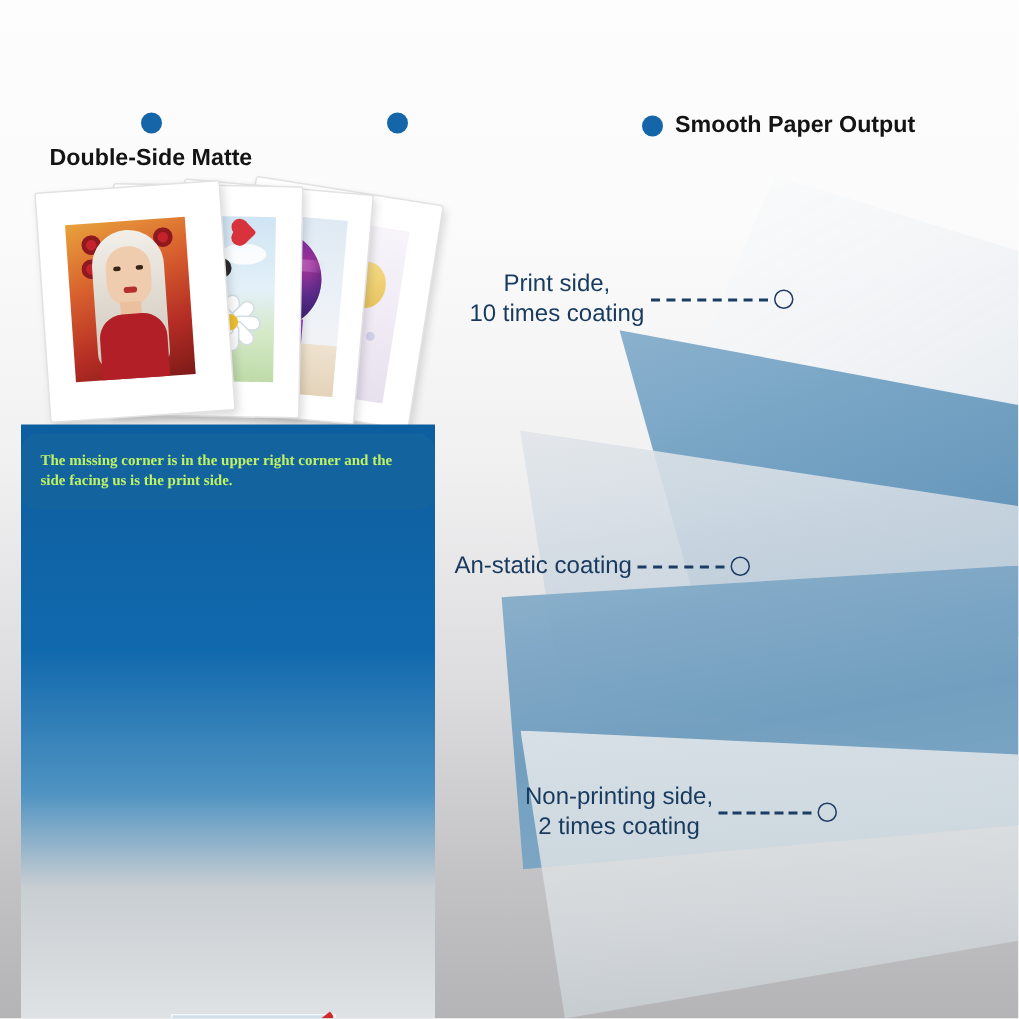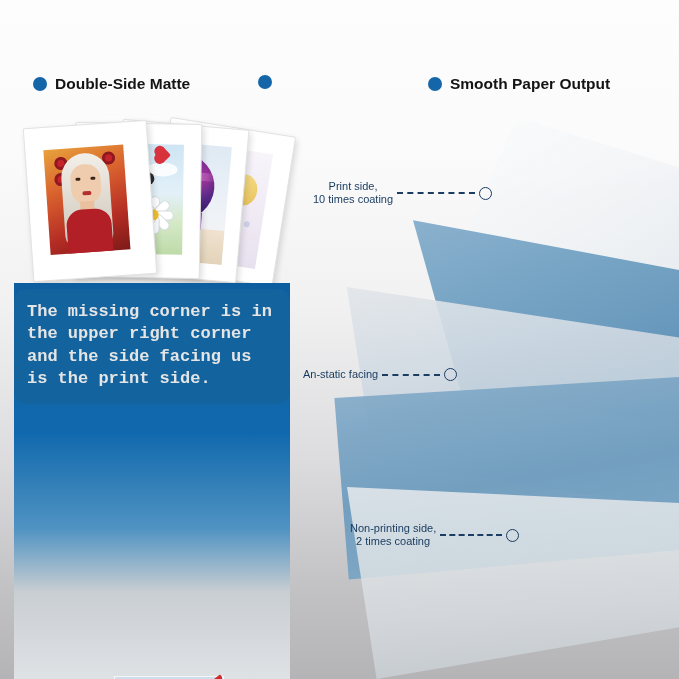--- a/index.html
+++ b/index.html
@@ -18,21 +18,21 @@
     font-family:"Liberation Sans Narrow","Liberation Sans",sans-serif;transform:scaleX(.94);
     white-space:nowrap;}
 
   
   .features{position:absolute;left:0;top:57px;width:679px;height:60px;
     background:linear-gradient(180deg,#fcfcfc 0%,#fbfbfb 100%);}
   .feature{position:absolute;display:flex;align-items:center;gap:8px;top:18px;}
   .feature .dot{width:14px;height:14px;border-radius:50%;background:#1566a8;flex:none;}
   .feature .flabel{font-size:15.5px;font-weight:bold;color:#141414;white-space:nowrap;
     font-family:"Liberation Sans Narrow","Liberation Sans",sans-serif;}
-  .f0{left:33px;} .f1{left:258px;} .f2{left:428px;}
+  .f0{left:33px;flex-direction:column;} .f1{left:258px;} .f2{left:428px;}
 
   
   .sheets{position:absolute;left:8px;top:120px;width:300px;height:160px;}
   .sheet{position:absolute;background:#ffffff;border:1px solid #e2e2e2;
     box-shadow:2px 3px 6px rgba(0,0,0,.14);border-radius:2px;overflow:hidden;}
   .sheet .art{position:absolute;overflow:hidden;}
   .s4{left:150px;top:6px;width:125px;height:150px;transform:rotate(9deg);}
   .s3{left:108px;top:4px;width:125px;height:152px;transform:rotate(5deg);}
   .s2{left:66px;top:3px;width:125px;height:153px;transform:rotate(1deg);}
   .s1{left:20px;top:4px;width:122px;height:152px;transform:rotate(-4deg);}
@@ -112,22 +112,22 @@
   .balloon{position:absolute;left:56px;top:24px;width:26px;height:31px;border-radius:50%;
     background:linear-gradient(160deg,#f6dd8c,#e8c35c);}
   .bstring{position:absolute;left:66px;top:54px;width:1.5px;height:26px;background:#c8aa58;transform:rotate(8deg);}
   .confetti{position:absolute;border-radius:50%;background:#cfcfe8;}
 
   
   .photo-panel{position:absolute;left:14px;top:283px;width:276px;height:396px;overflow:hidden;
     background:linear-gradient(180deg,#0d5e9f 0%,#1169ad 38%,#4f93c2 62%,#c9ced2 78%,#dfe2e5 100%);}
   .instr-box{position:absolute;left:0px;top:6px;width:276px;border-radius:12px;background:#13639f;
     padding:12px 13px 13px 13px;box-sizing:border-box;}
-  .instr-text{color:#e5e5e5;font-size:17px;line-height:1.32;font-weight:bold;
-    font-family:Liberation Mono, monospace;}
+  .instr-text{color:#bef264;font-size:10px;line-height:1.32;font-weight:bold;
+    font-family:Liberation Serif, serif;}
 
   
   .tray-sheet{position:absolute;left:100px;top:393px;width:108px;height:62px;
     background:linear-gradient(180deg,rgba(205,222,236,.92),rgba(176,199,219,.92));
     border:1px solid rgba(255,255,255,.85);}
   .corner-cut{position:absolute;left:184px;top:390px;width:24px;height:18px;overflow:hidden;}
   .corner-cut i{position:absolute;left:-3px;top:10px;width:30px;height:6px;background:#cf2b2b;
     transform:rotate(-38deg);display:block;}
 
   
@@ -146,21 +146,21 @@
   .film-d{left:20px;top:320px;width:360px;height:210px;
     background:linear-gradient(170deg,rgba(137,175,203,.95) 0%,rgba(110,156,190,.95) 50%,rgba(126,170,200,.9) 100%);
     clip-path:polygon(4% 10%,100% 0,100% 82%,8% 96%);
     border-bottom:1px solid rgba(255,255,255,.85);}
   .film-e{left:10px;top:430px;width:370px;height:200px;
     background:linear-gradient(175deg,rgba(233,236,238,.85) 0%,rgba(214,219,223,.85) 60%,rgba(196,203,209,.8) 100%);
     clip-path:polygon(10% 0,100% 8%,100% 70%,18% 96%);}
 
   
   .callout{position:absolute;display:flex;align-items:center;}
-  .co-text{color:#173a5e;font-size:11px;line-height:1.22;white-space:pre-line;
+  .co-text{color:#173a5e;font-size:16px;line-height:1.22;white-space:pre-line;
     font-family:"Liberation Sans Narrow","Liberation Sans",sans-serif;}
   .co-text.r{text-align:right;} .co-text.c{text-align:center;}
   .dashline{height:0;border-top:2px dashed #1b3c63;margin:0 4px;}
   .co-ring{width:11px;height:11px;border-radius:50%;border:1.8px solid #1b3c63;
     background:transparent;flex:none;}
   #callout-print{left:313px;top:180px;}
   #callout-print .dashline{width:78px;}
   #callout-static{left:303px;top:368px;}
   #callout-static .dashline{width:58px;}
   #callout-nonprint{left:350px;top:522px;}
@@ -286,21 +286,21 @@
   </div>
 
   <div class="callout" id="callout-print">
     <span class="co-text c">Print side,
 10 times coating</span>
     <span class="dashline"></span>
     <span class="co-ring"></span>
   </div>
 
   <div class="callout" id="callout-static">
-    <span class="co-text r">An-static facing</span>
+    <span class="co-text r">An-static coating</span>
     <span class="dashline"></span>
     <span class="co-ring"></span>
   </div>
 
   <div class="callout" id="callout-nonprint">
     <span class="co-text c">Non-printing side,
 2 times coating</span>
     <span class="dashline"></span>
     <span class="co-ring"></span>
   </div>

